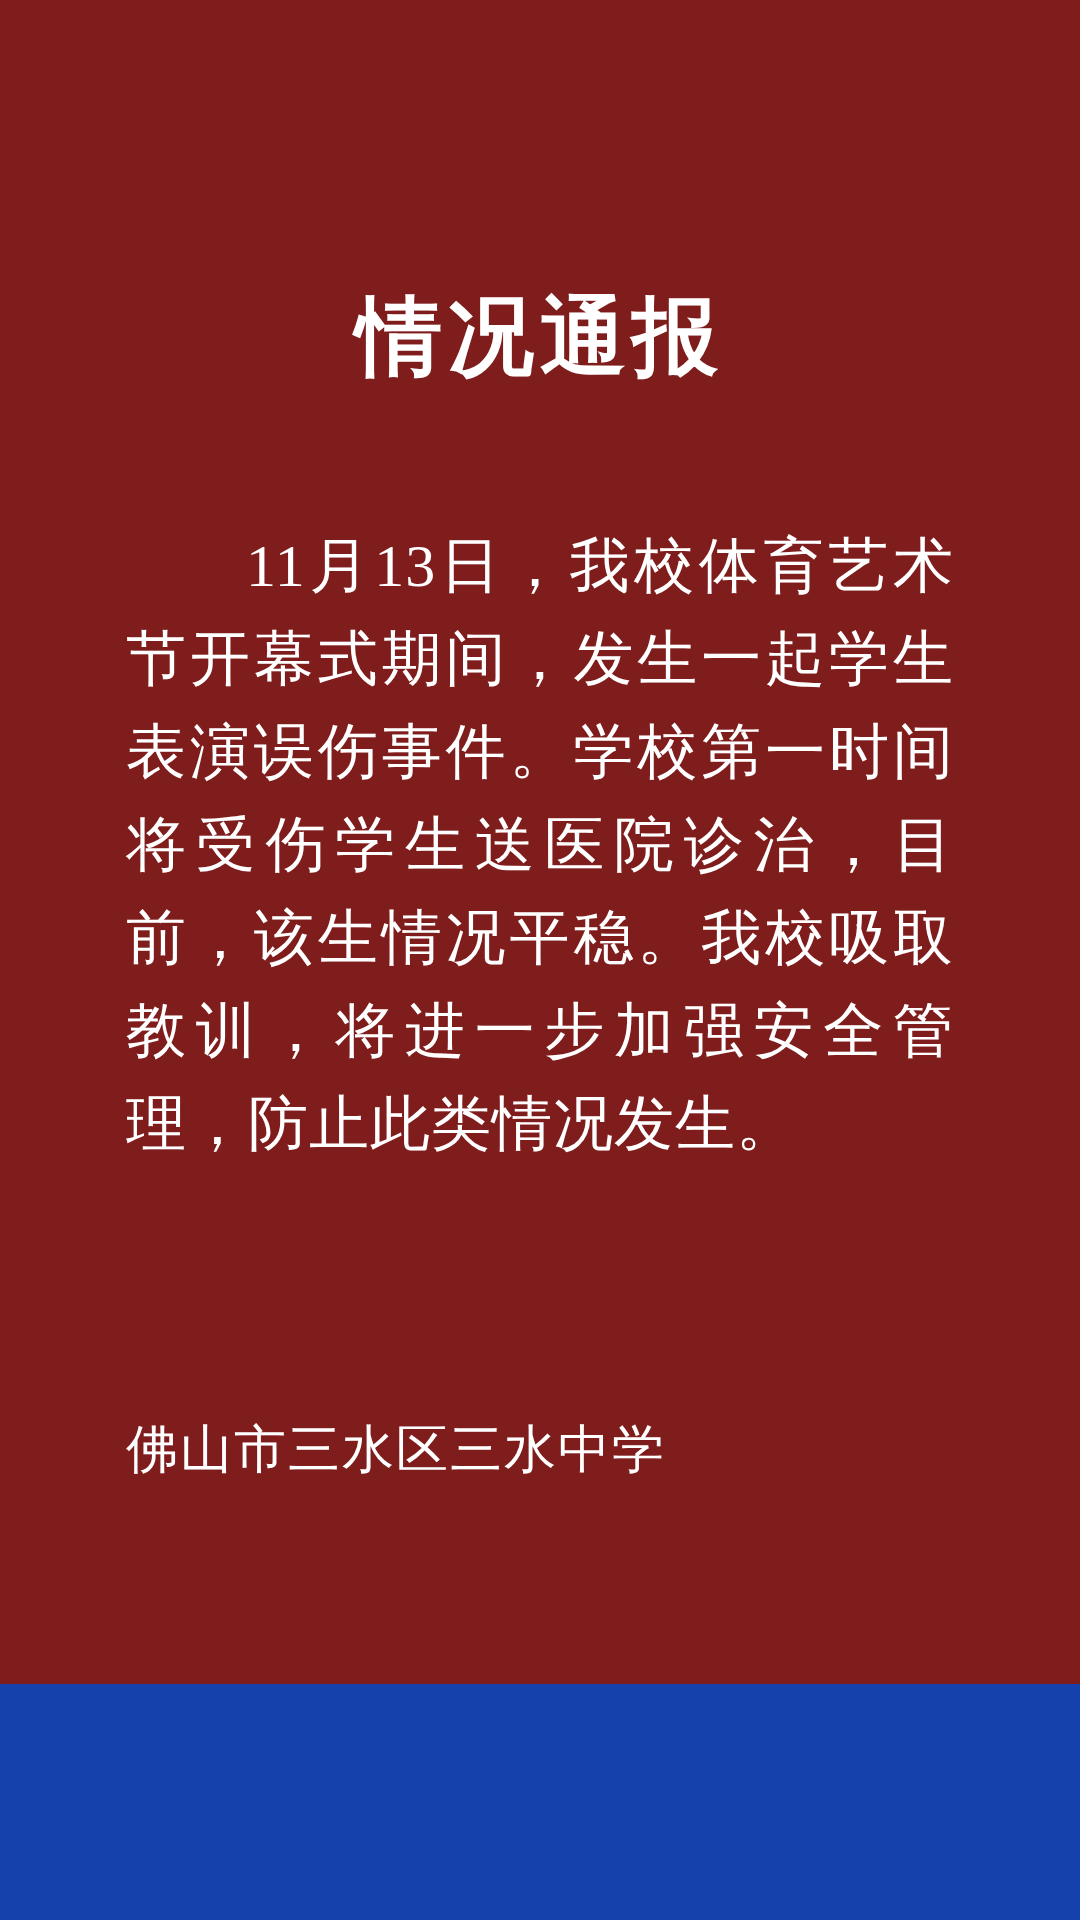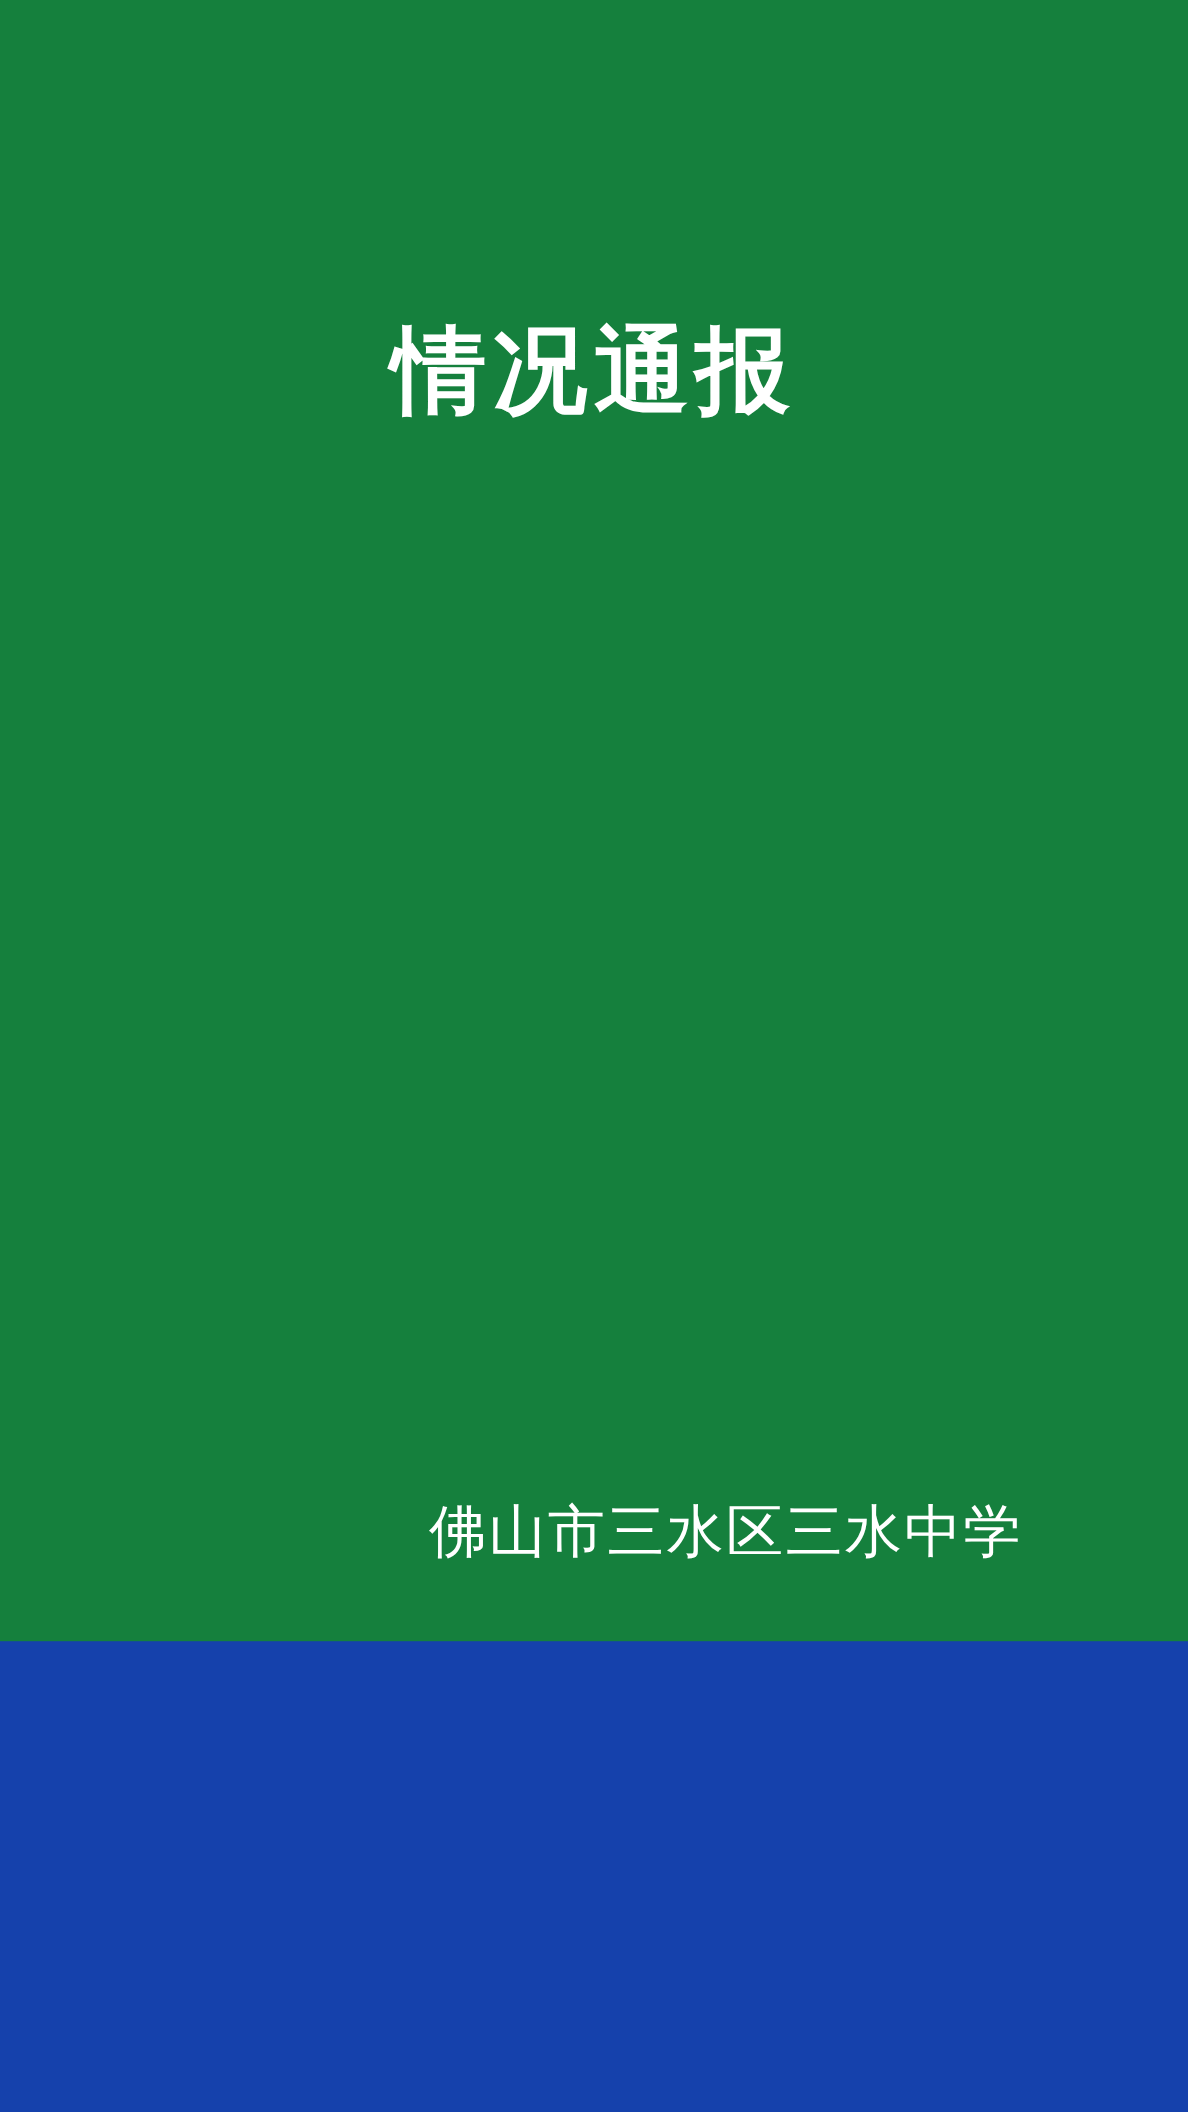--- a/index.html
+++ b/index.html
@@ -10,22 +10,22 @@
     width: 1080px;
     height: 1920px;
     background: #1541ac;
     font-family: "Liberation Serif", "DejaVu Serif", serif;
     color: #ffffff;
     overflow: hidden;
   }
   .poster {
     position: relative;
     width: 1080px;
-    height: 1492px;
-    background: #15803d;
+    height: 1684px;
+    background: #7f1d1d;
     box-sizing: border-box;
   }
   .title {
     position: absolute;
     top: 290px;
     left: 0;
     width: 1080px;
     text-align: center;
     font-size: 86px;
     line-height: 1.1;
@@ -43,22 +43,22 @@
     letter-spacing: 1px;
     text-indent: 120px;
     text-align: justify;
     font-family: "Liberation Serif", "DejaVu Serif", serif;
     font-weight: 400;
   }
   .signature {
     position: absolute;
     left: 126px;
     width: 828px;
-    top: 1355px;
-    text-align: right;
+    top: 1411px;
+    text-align: left;
     font-size: 52px;
     line-height: 1.5;
     letter-spacing: 2px;
     font-family: "Liberation Serif", "DejaVu Serif", serif;
   }
   .sign-org {
     display: block;
     padding-right: 24px;
   }
   .sign-date {
@@ -67,18 +67,19 @@
     margin-top: 10px;
   }
 </style>
 </head>
 <body>
 
 <div class="poster">
 
   <div class="title">情况通报</div>
 
+  <div class="body-text">11月13日，我校体育艺术节开幕式期间，发生一起学生表演误伤事件。学校第一时间将受伤学生送医院诊治，目前，该生情况平稳。我校吸取教训，将进一步加强安全管理，防止此类情况发生。</div>
 
   <div class="signature">
     <span class="sign-org">佛山市三水区三水中学</span>
   </div>
 
 </div>
 
 </body></html>

